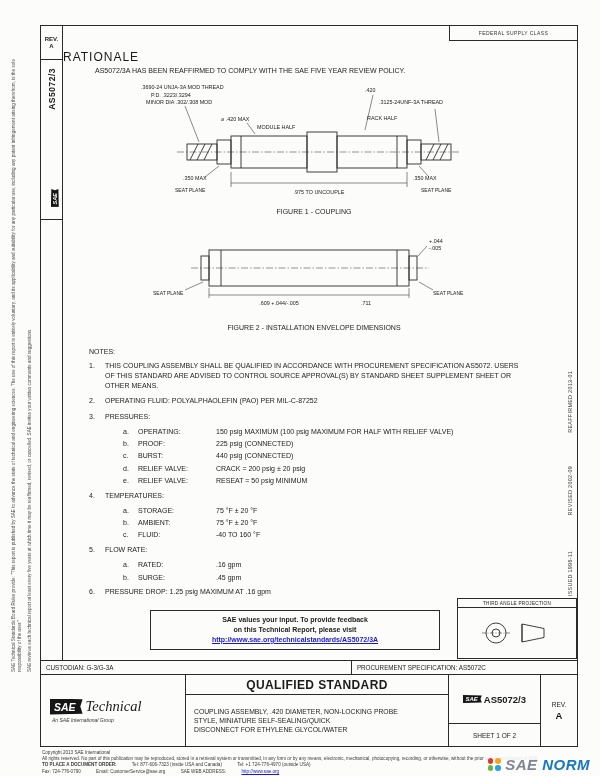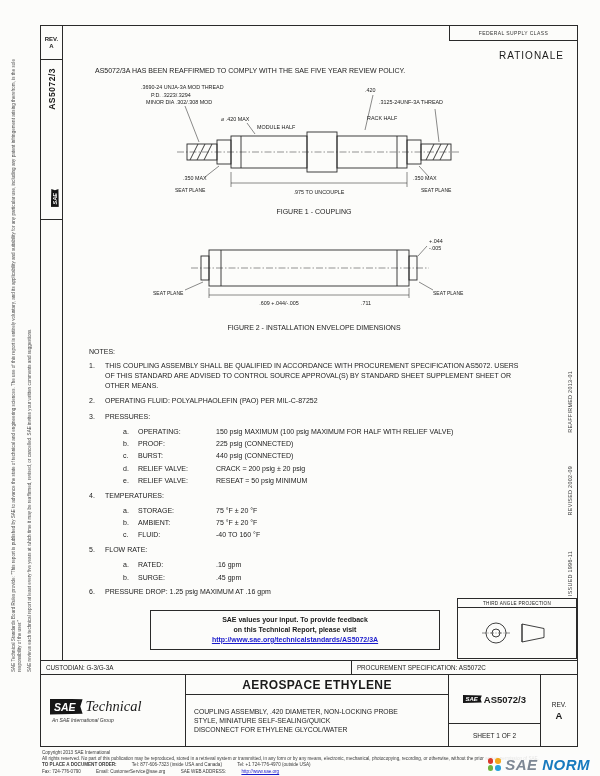--- a/index.html
+++ b/index.html
@@ -27,21 +27,21 @@
   .strip-filler { flex:1; }
 
   .content { flex:1; position:relative; }
 
   .date-strip { width:13px; position:relative; }
   .date-item { position:absolute; left:3px; font-size:5.4px; color:#3a3a3a; letter-spacing:.3px; white-space:nowrap; }
   .d1 { top:345px; } .d2 { top:440px; } .d3 { top:525px; }
 
   .fsc-box { position:absolute; top:0; right:0; width:128px; height:15px; border-left:1px solid #2a2a2a; border-bottom:1px solid #2a2a2a; display:flex; align-items:center; justify-content:center; font-size:5px; letter-spacing:.4px; color:#333; background:#fcfcfa; z-index:2; }
 
-  .rationale-title { position:absolute; top:24px; left:0; right:0; text-align:right; font-size:10px; letter-spacing:1px; }
+  .rationale-title { position:absolute; top:24px; left:0; right:0; text-align:left; font-size:12px; letter-spacing:1px; }
   .rationale-text { position:absolute; top:41px; left:32px; font-size:7px; }
 
   .figure { position:absolute; left:76px; width:350px; }
   .figure1 { top:54px; }
   .figure2 { top:206px; }
   .fig-caption { text-align:center; font-size:7px; margin-top:2px; }
   .dwg rect, .dwg line, .dwg circle, .dwg path { stroke:#2a2a2a; stroke-width:.9; fill:none; }
   .dwg .thin { stroke-width:.55; }
   .dwg .cl { stroke-width:.5; stroke-dasharray:7 2 1.5 2; }
   .dwg text { fill:#1b1b1b; font-family:"Liberation Sans",sans-serif; }
@@ -324,21 +324,21 @@
 
     <div class="title-block">
       <div class="tb-logo-cell">
         <div class="logo-row">
           <span class="sae-flag big">SAE</span>
           <span class="aerospace">Technical</span>
         </div>
         <div class="tagline">An SAE International Group</div>
       </div>
       <div class="tb-center">
-        <div class="tb-header">AEROSPACE ETHYLENE</div>
+        <div class="tb-header">QUALIFIED STANDARD</div>
         <div class="tb-title">
           <div>COUPLING ASSEMBLY, .420 DIAMETER, NON-LOCKING PROBE</div>
           <div>STYLE, MINIATURE SELF-SEALING/QUICK</div>
           <div>DISCONNECT FOR ETHYLENE GLYCOL/WATER</div>
         </div>
       </div>
       <div class="tb-docnum">
         <div class="tb-doc-top">
           <span class="sae-flag small">SAE</span>
           <span class="tb-as">AS5072/3</span>

